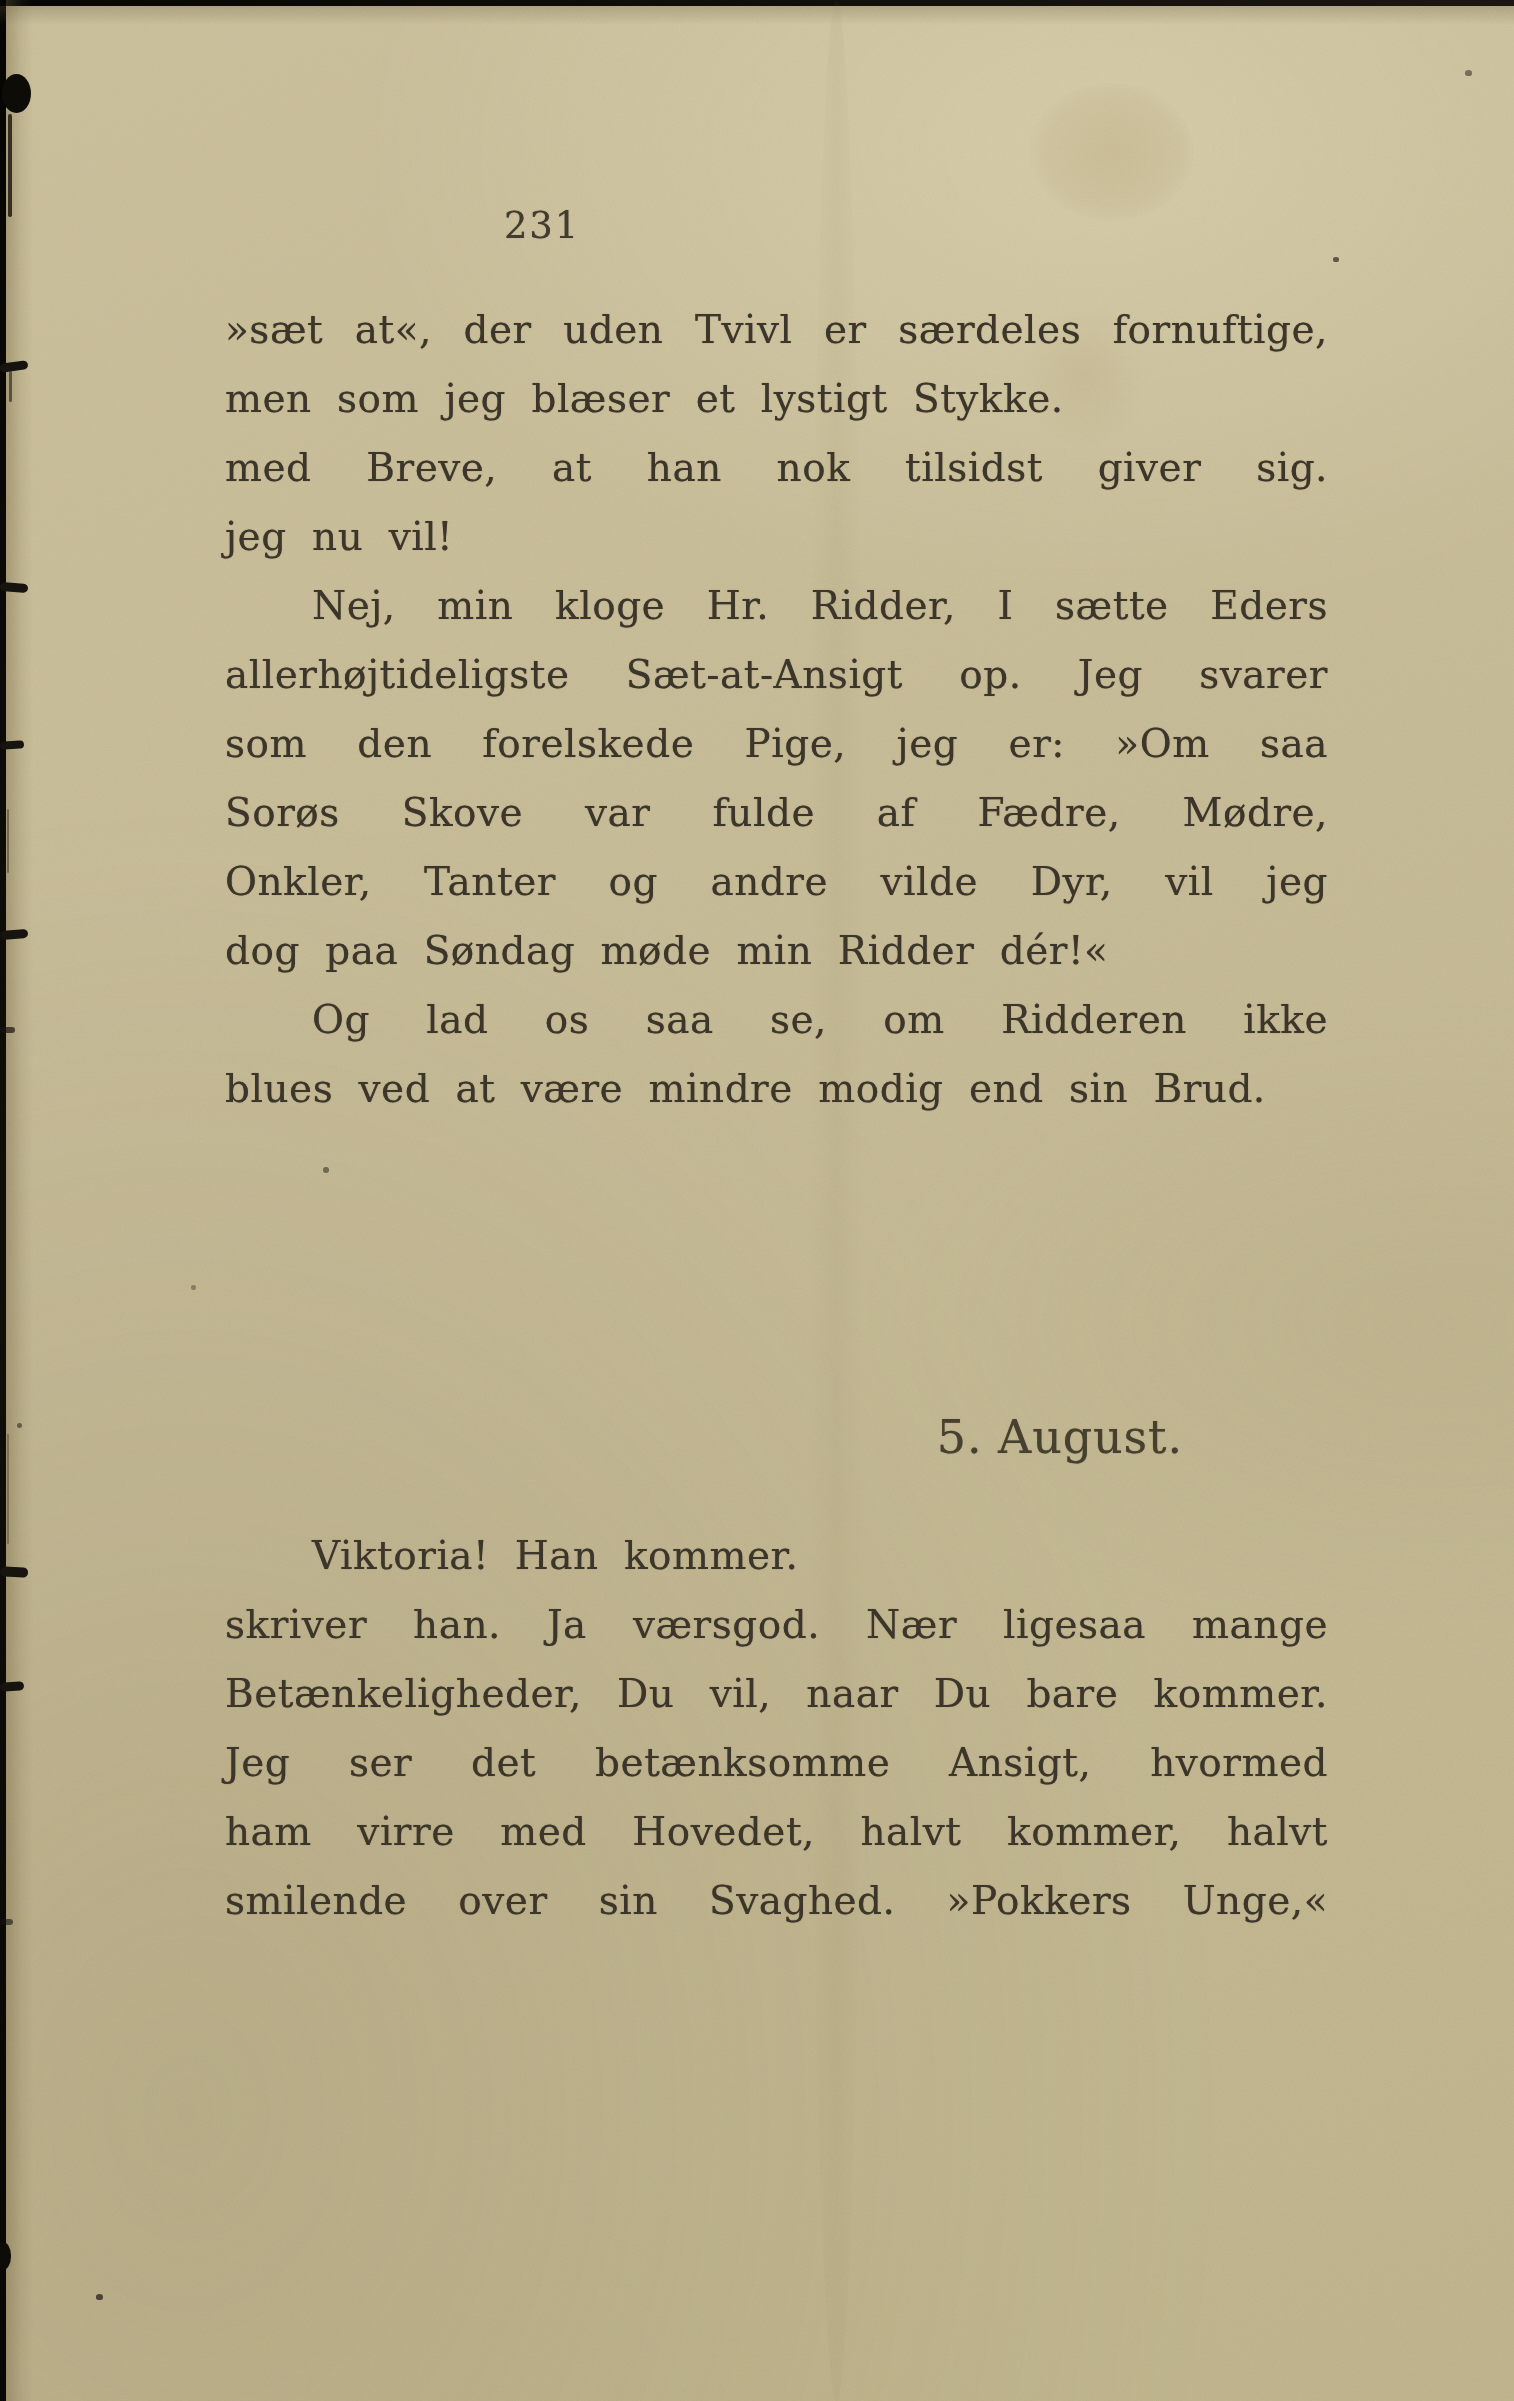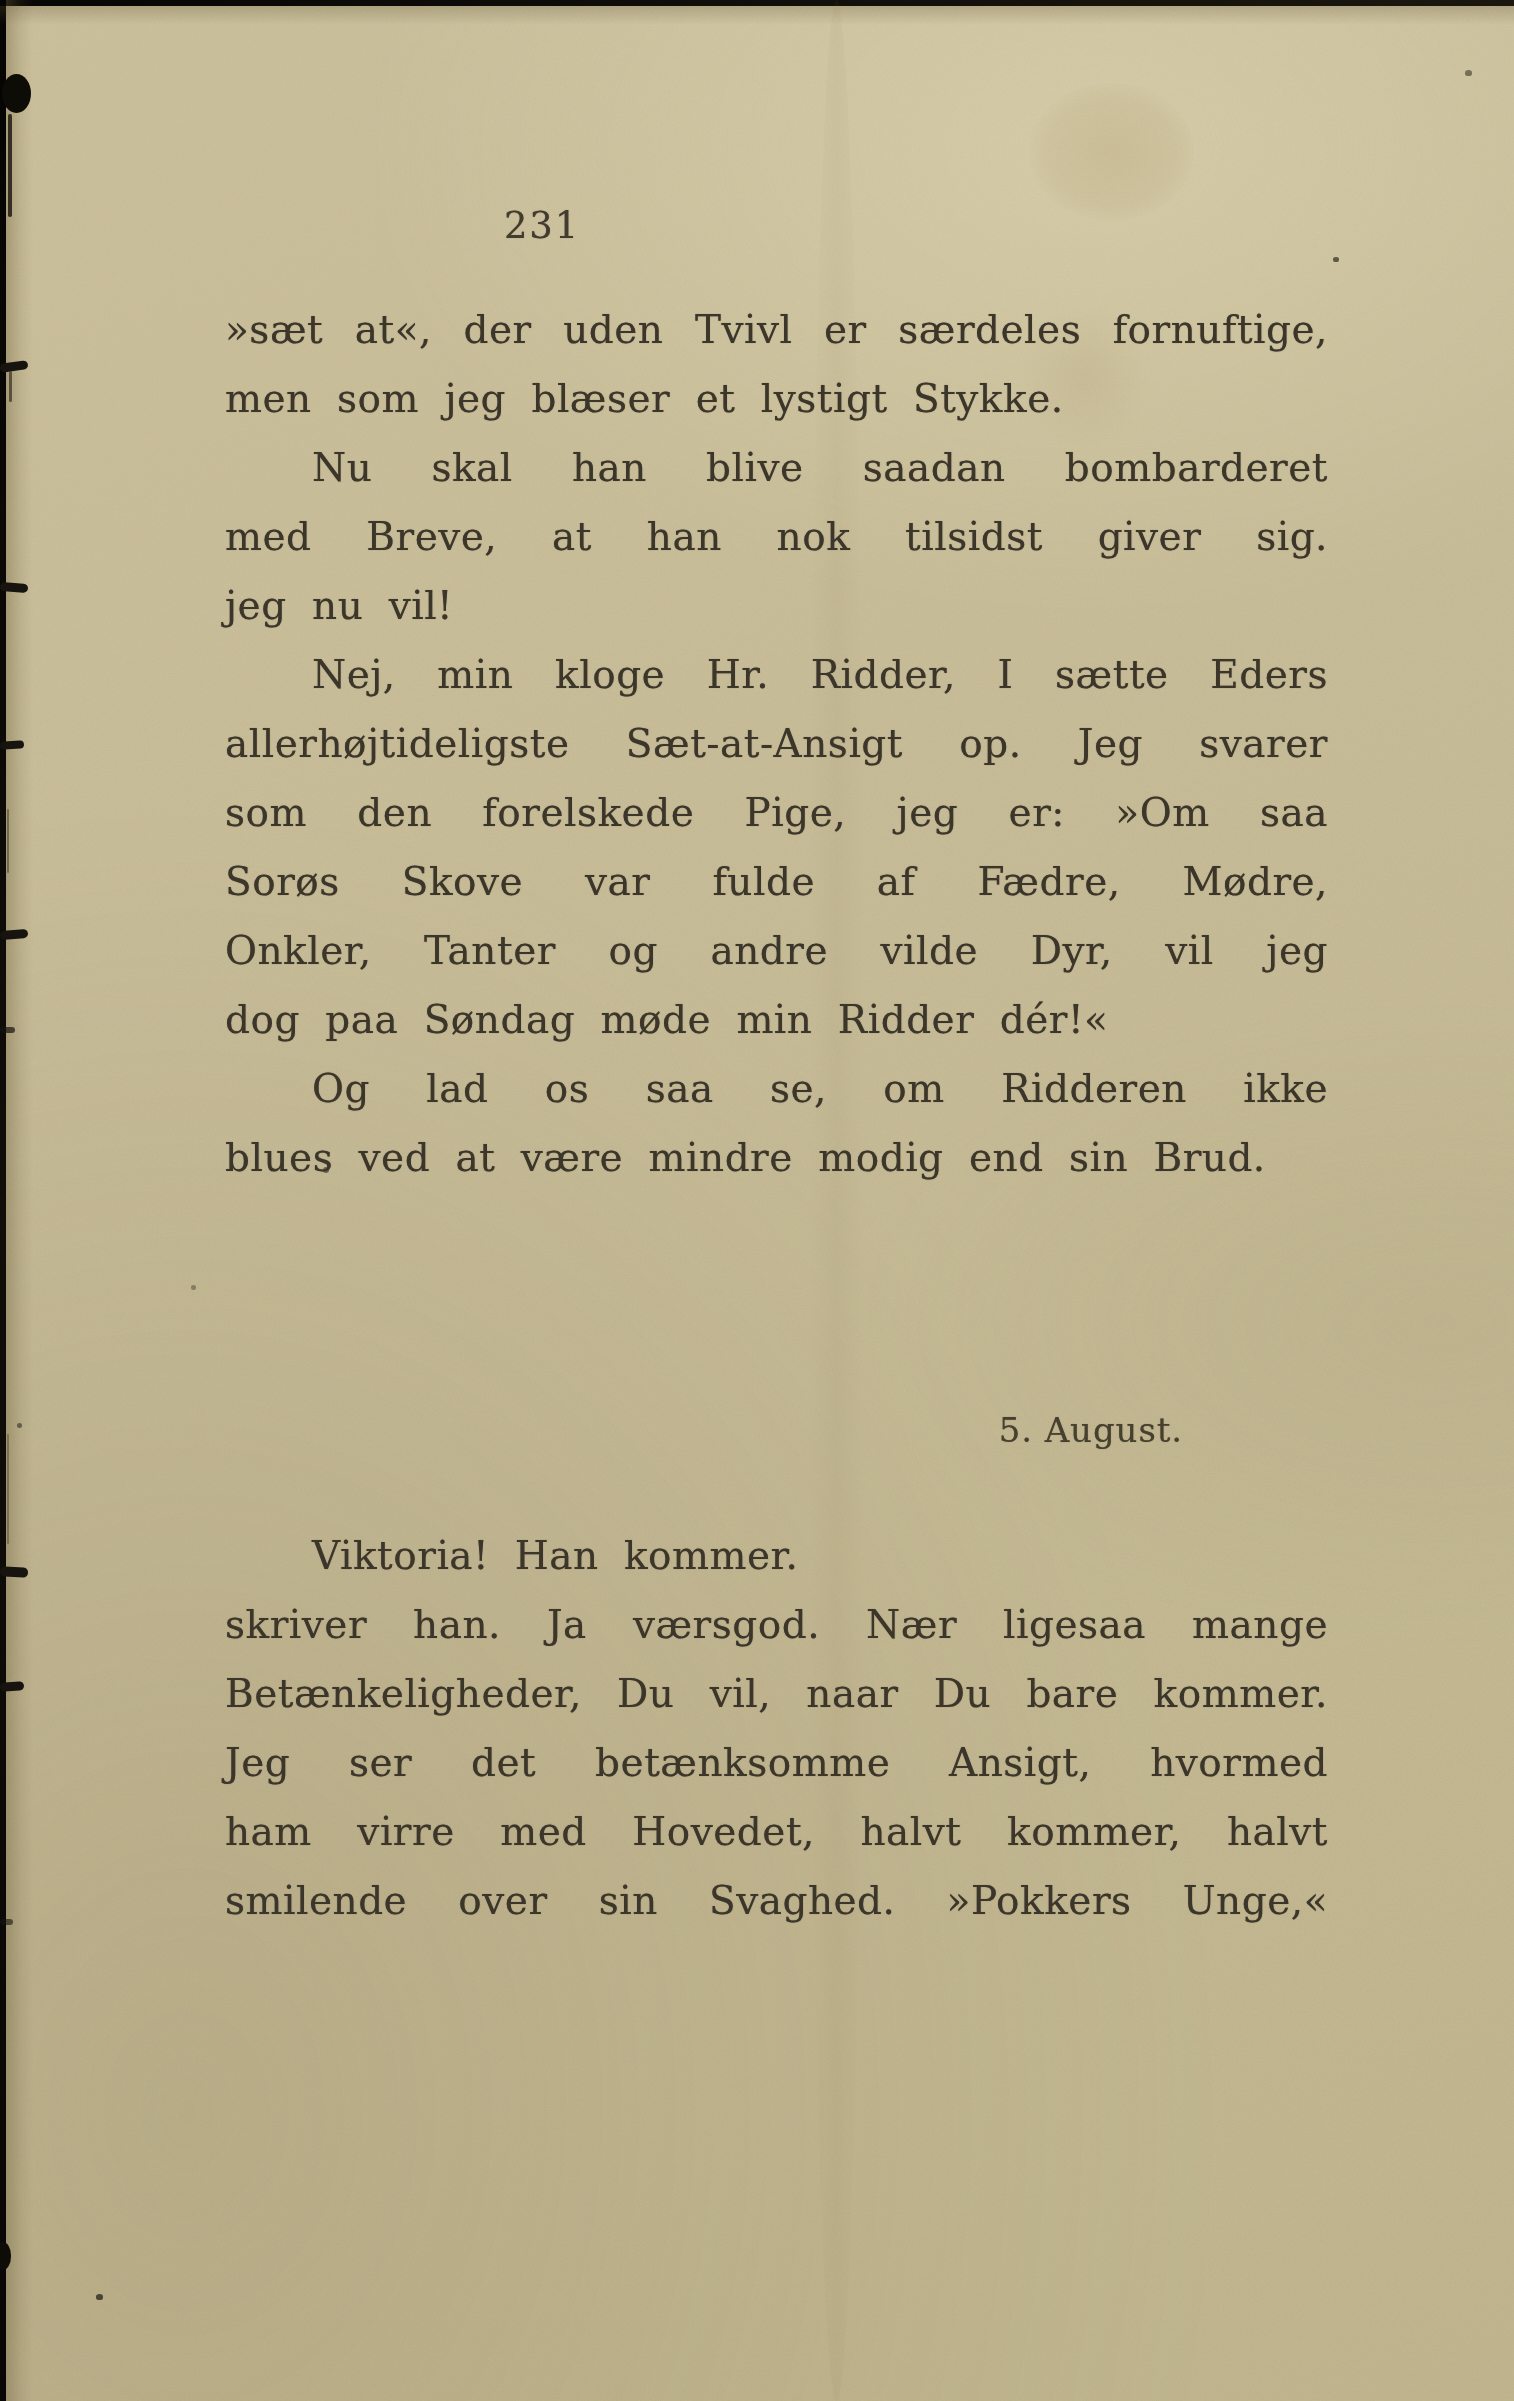--- a/index.html
+++ b/index.html
@@ -31,21 +31,21 @@
   .speck{background:#2e2a1f;border-radius:50%;}
   .stain{border-radius:50%;}
 
   .page-number{
     position:absolute;left:504px;top:204px;width:74px;
     font-size:37px;color:#433d31;text-align:center;
     letter-spacing:1.8px;text-shadow:0 0 0.9px rgba(62,54,40,0.6);
   }
   .date-heading{
     position:absolute;top:1410px;right:332px;
-    font-size:34px;color:#47412f;letter-spacing:0.9px;
+    font-size:46px;color:#47412f;letter-spacing:0.9px;
     text-shadow:0 0 0.9px rgba(62,54,40,0.55);
   }
   .text-block{
     position:absolute;left:225px;width:1103px;
     font-size:39px;color:#3c362b;
     text-shadow:0 0 0.9px rgba(58,50,36,0.6);
     letter-spacing:0.5px;
   }
   .block-a{top:295px;}
   .block-b{top:1521px;}
@@ -88,21 +88,20 @@
   <div class="artifact speck" style="left:191px;top:1285px;width:4.6px;height:4.6px;opacity:.4;"></div>
   <div class="artifact stain" style="left:1029px;top:83px;width:165px;height:138px;background:radial-gradient(ellipse,rgba(158,138,88,0.20),rgba(158,138,88,0.10) 55%,rgba(158,138,88,0) 75%);"></div>
   <div class="artifact stain" style="left:1020px;top:303px;width:129px;height:147px;background:radial-gradient(ellipse,rgba(150,132,86,0.12),rgba(150,132,86,0) 70%);"></div>
   <div class="artifact stain" style="left:809px;top:0px;width:55px;height:2401px;background:linear-gradient(90deg,rgba(120,106,70,0),rgba(120,106,70,0.06),rgba(120,106,70,0));"></div>
 
   <div class="page-number">231</div>
 
   <div class="text-block block-a">
     <div class="line justify">»sæt at«, der uden Tvivl er særdeles fornuftige,</div>
     <div class="line">men som jeg blæser et lystigt Stykke.</div>
-    <div class="line justify indent">Nu skal han blive saadan bombarderet</div>
     <div class="line justify">med Breve, at han nok tilsidst giver sig.</div>
     <div class="line">jeg nu vil!</div>
     <div class="line justify indent">Nej, min kloge Hr. Ridder, I sætte Eders</div>
     <div class="line justify">allerhøjtideligste Sæt-at-Ansigt op. Jeg svarer</div>
     <div class="line justify">som den forelskede Pige, jeg er: »Om saa</div>
     <div class="line justify">Sorøs Skove var fulde af Fædre, Mødre,</div>
     <div class="line justify">Onkler, Tanter og andre vilde Dyr, vil jeg</div>
     <div class="line">dog paa Søndag møde min Ridder dér!«</div>
     <div class="line justify indent">Og lad os saa se, om Ridderen ikke</div>
     <div class="line">blues ved at være mindre modig end sin Brud.</div>

